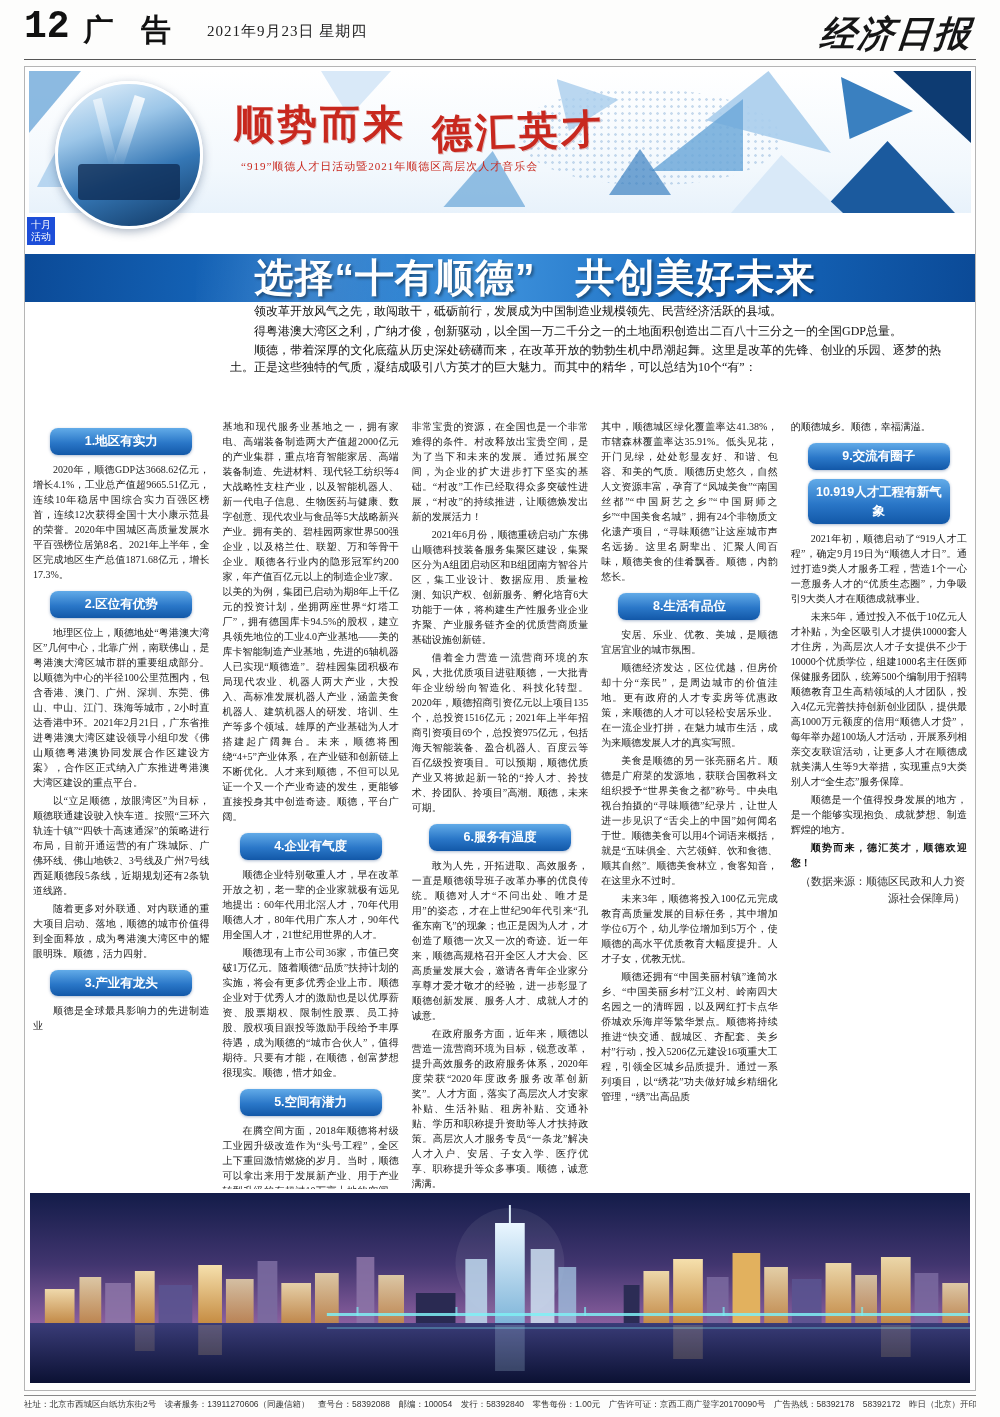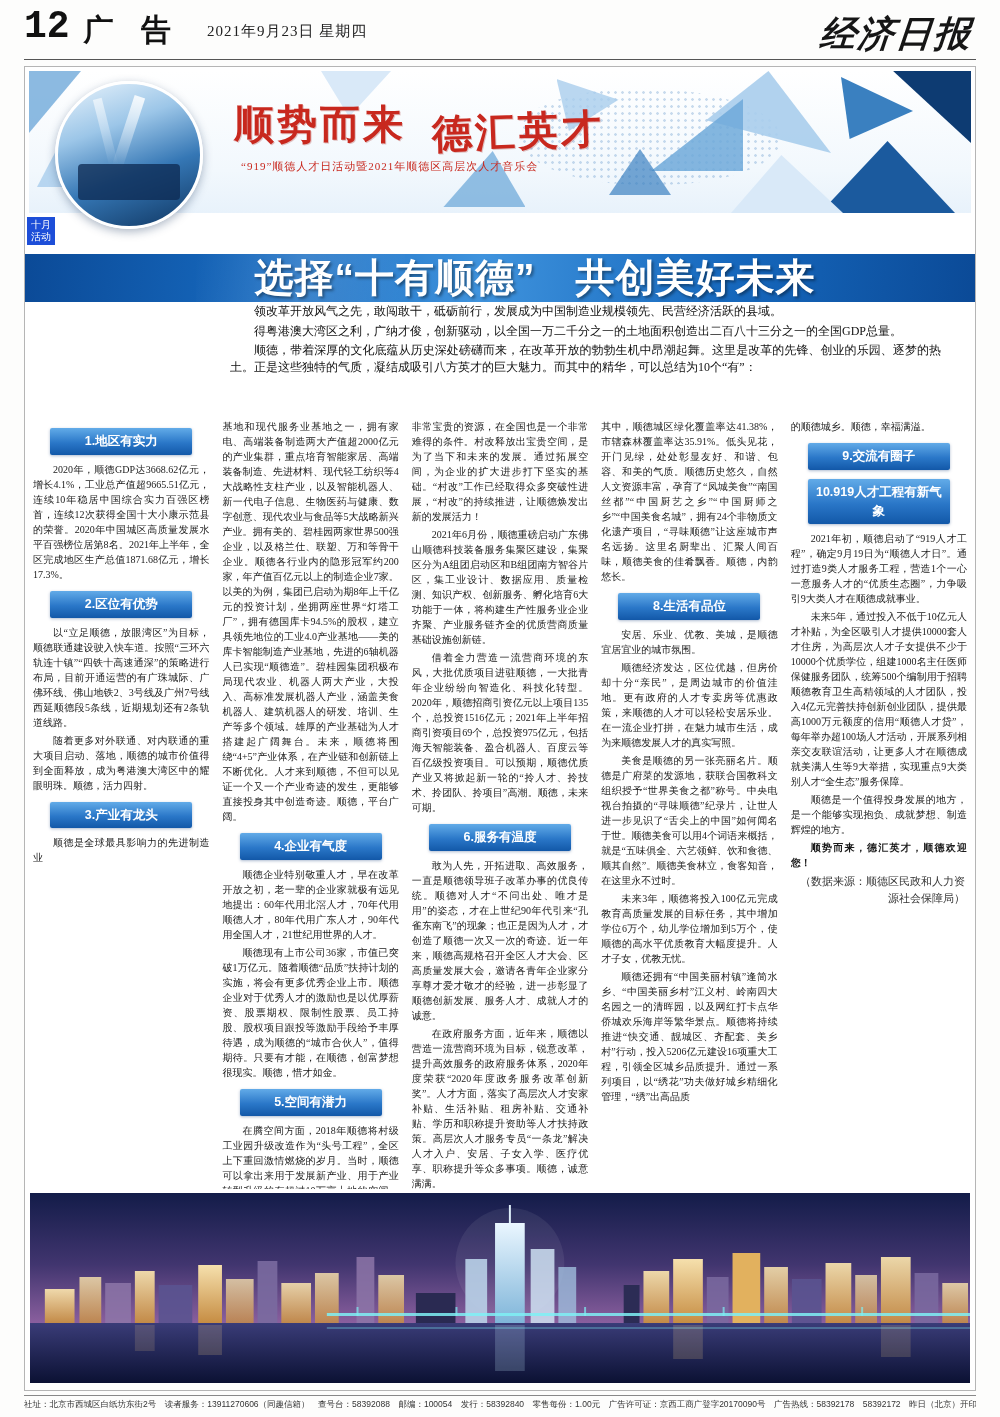--- a/index.html
+++ b/index.html
@@ -57,21 +57,21 @@
   .main-title{font-family:"Liberation Sans","DejaVu Sans",sans-serif;font-weight:900;font-size:39px;color:#ffffff;
     letter-spacing:1px;text-shadow:2px 2px 3px rgba(0,0,0,.4);position:relative;z-index:5;padding-left:70px;white-space:nowrap;}
   
   .intro{position:absolute;top:216px;left:205px;right:34px;font-size:12px;line-height:1.4;color:#101010;text-align:justify;}
   .intro p{margin:0 0 3px;text-indent:2em;}
   
   .columns{position:absolute;top:352px;left:8px;right:8px;height:770px;display:flex;gap:13px;overflow:hidden;}
   .col{flex:1;overflow:hidden;text-align:justify;font-size:10px;line-height:1.5;color:#1a1a1a;}
   .para{margin:0 0 3px;text-indent:2em;}
   .noindent{text-indent:0;}
-  .sec-header{width:76%;margin:9px auto 7px;padding:4px 4px;border-radius:2px;text-align:center;text-indent:0;
+  .sec-header{width:76%;margin:9px auto 7px;padding:4px 4px;border-radius:8px;text-align:center;text-indent:0;
     background:linear-gradient(180deg,#62abe8 0%,#2a77c8 55%,#1258a8 100%);color:#fff;font-weight:bold;font-size:12.5px;
     font-family:"Liberation Sans",sans-serif;box-shadow:0 1px 3px rgba(20,60,120,.35);}
   .closing{font-weight:bold;text-indent:2em;margin:2px 0 3px;}
   .source{text-align:right;font-size:11px;color:#333;text-indent:0;margin-top:2px;padding-right:2px;}
   
   .city-photo{position:absolute;top:1126px;left:5px;right:5px;height:190px;overflow:hidden;background:#10163d;}
   
   .page-footer{position:absolute;left:24px;right:24px;bottom:6px;border-top:1px solid #888;padding-top:3px;
     font-size:8.5px;color:#333;white-space:nowrap;overflow:hidden;font-family:"Liberation Sans",sans-serif;}
 </style>
@@ -126,20 +126,21 @@
     <p>领改革开放风气之先，敢闯敢干，砥砺前行，发展成为中国制造业规模领先、民营经济活跃的县域。</p>
     <p>得粤港澳大湾区之利，广纳才俊，创新驱动，以全国一万二千分之一的土地面积创造出二百八十三分之一的全国GDP总量。</p>
     <p>顺德，带着深厚的文化底蕴从历史深处磅礴而来，在改革开放的勃勃生机中昂潮起舞。这里是改革的先锋、创业的乐园、逐梦的热土。正是这些独特的气质，凝结成吸引八方英才的巨大魅力。而其中的精华，可以总结为10个“有”：</p>
   </div>
 
   <div class="columns">
       <div class="col">
         <div class="sec-header">1.地区有实力</div>
         <div class="para">2020年，顺德GDP达3668.62亿元，增长4.1%，工业总产值超9665.51亿元，连续10年稳居中国综合实力百强区榜首，连续12次获得全国十大小康示范县的荣誉。2020年中国城区高质量发展水平百强榜位居第8名。2021年上半年，全区完成地区生产总值1871.68亿元，增长17.3%。</div>
         <div class="sec-header">2.区位有优势</div>
+        <div class="para">地理区位上，顺德地处“粤港澳大湾区”几何中心，北靠广州，南联佛山，是粤港澳大湾区城市群的重要组成部分。以顺德为中心的半径100公里范围内，包含香港、澳门、广州、深圳、东莞、佛山、中山、江门、珠海等城市，2小时直达香港中环。2021年2月21日，广东省推进粤港澳大湾区建设领导小组印发《佛山顺德粤港澳协同发展合作区建设方案》，合作区正式纳入广东推进粤港澳大湾区建设的重点平台。</div>
         <div class="para">以“立足顺德，放眼湾区”为目标，顺德联通建设驶入快车道。按照“三环六轨连十镇”“四铁十高速通深”的策略进行布局，目前开通运营的有广珠城际、广佛环线、佛山地铁2、3号线及广州7号线西延顺德段5条线，近期规划还有2条轨道线路。</div>
         <div class="para">随着更多对外联通、对内联通的重大项目启动、落地，顺德的城市价值得到全面释放，成为粤港澳大湾区中的耀眼明珠。顺德，活力四射。</div>
         <div class="sec-header">3.产业有龙头</div>
         <div class="para">顺德是全球最具影响力的先进制造业</div>
       </div>
       <div class="col">
         <div class="para noindent">基地和现代服务业基地之一，拥有家电、高端装备制造两大产值超2000亿元的产业集群，重点培育智能家居、高端装备制造、先进材料、现代轻工纺织等4大战略性支柱产业，以及智能机器人、新一代电子信息、生物医药与健康、数字创意、现代农业与食品等5大战略新兴产业。拥有美的、碧桂园两家世界500强企业，以及格兰仕、联塑、万和等骨干企业。顺德各行业内的隐形冠军约200家，年产值百亿元以上的制造企业7家。以美的为例，集团已启动为期8年上千亿元的投资计划，坐拥两座世界“灯塔工厂”，拥有德国库卡94.5%的股权，建立具领先地位的工业4.0产业基地——美的库卡智能制造产业基地，先进的6轴机器人已实现“顺德造”。碧桂园集团积极布局现代农业、机器人两大产业，大投入、高标准发展机器人产业，涵盖美食机器人、建筑机器人的研发、培训、生产等多个领域。雄厚的产业基础为人才搭建起广阔舞台。未来，顺德将围绕“4+5”产业体系，在产业链和创新链上不断优化。人才来到顺德，不但可以见证一个又一个产业奇迹的发生，更能够直接投身其中创造奇迹。顺德，平台广阔。</div>
         <div class="sec-header">4.企业有气度</div>
         <div class="para">顺德企业特别敬重人才，早在改革开放之初，老一辈的企业家就极有远见地提出：60年代用北滘人才，70年代用顺德人才，80年代用广东人才，90年代用全国人才，21世纪用世界的人才。</div>
         <div class="para">顺德现有上市公司36家，市值已突破1万亿元。随着顺德“品质”扶持计划的实施，将会有更多优秀企业上市。顺德企业对于优秀人才的激励也是以优厚薪资、股票期权、限制性股票、员工持股、股权项目跟投等激励手段给予丰厚待遇，成为顺德的“城市合伙人”，值得期待。只要有才能，在顺德，创富梦想很现实。顺德，惜才如金。</div>

